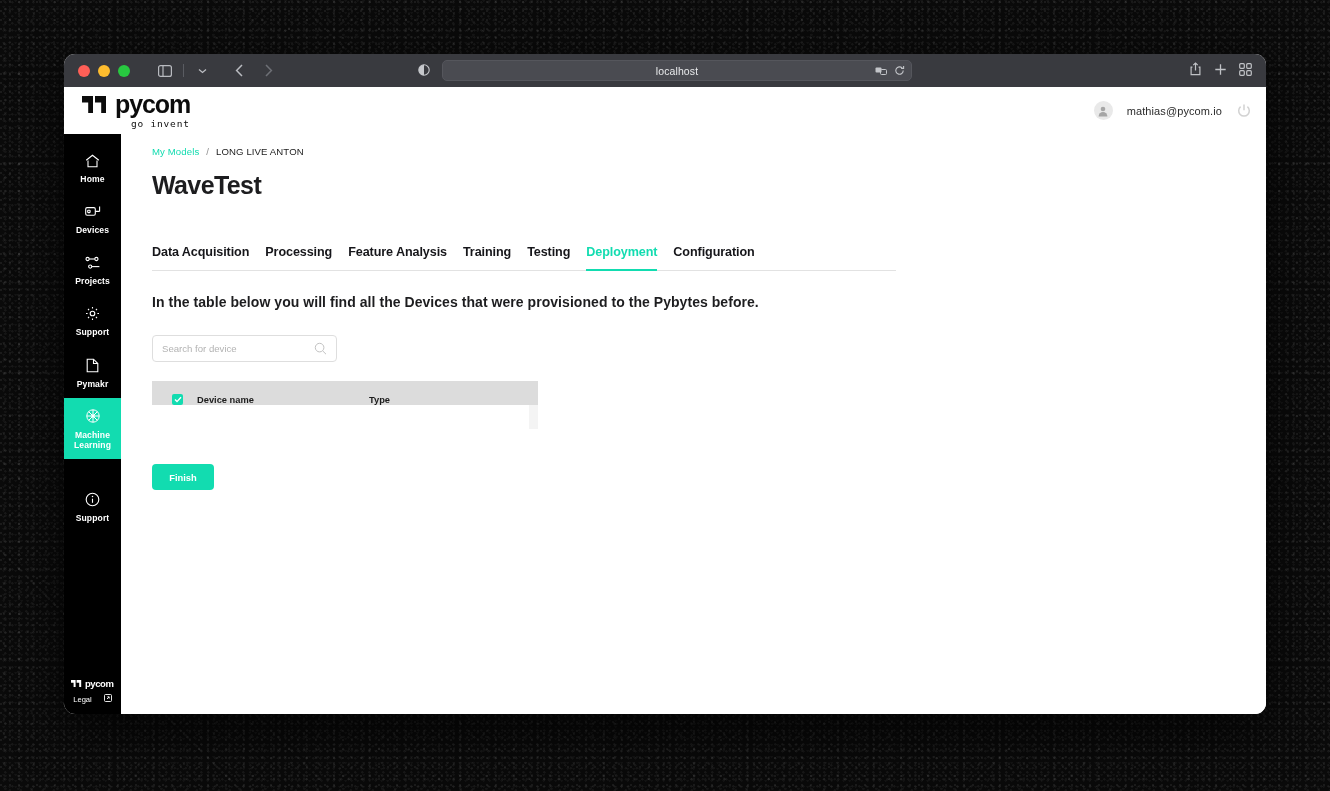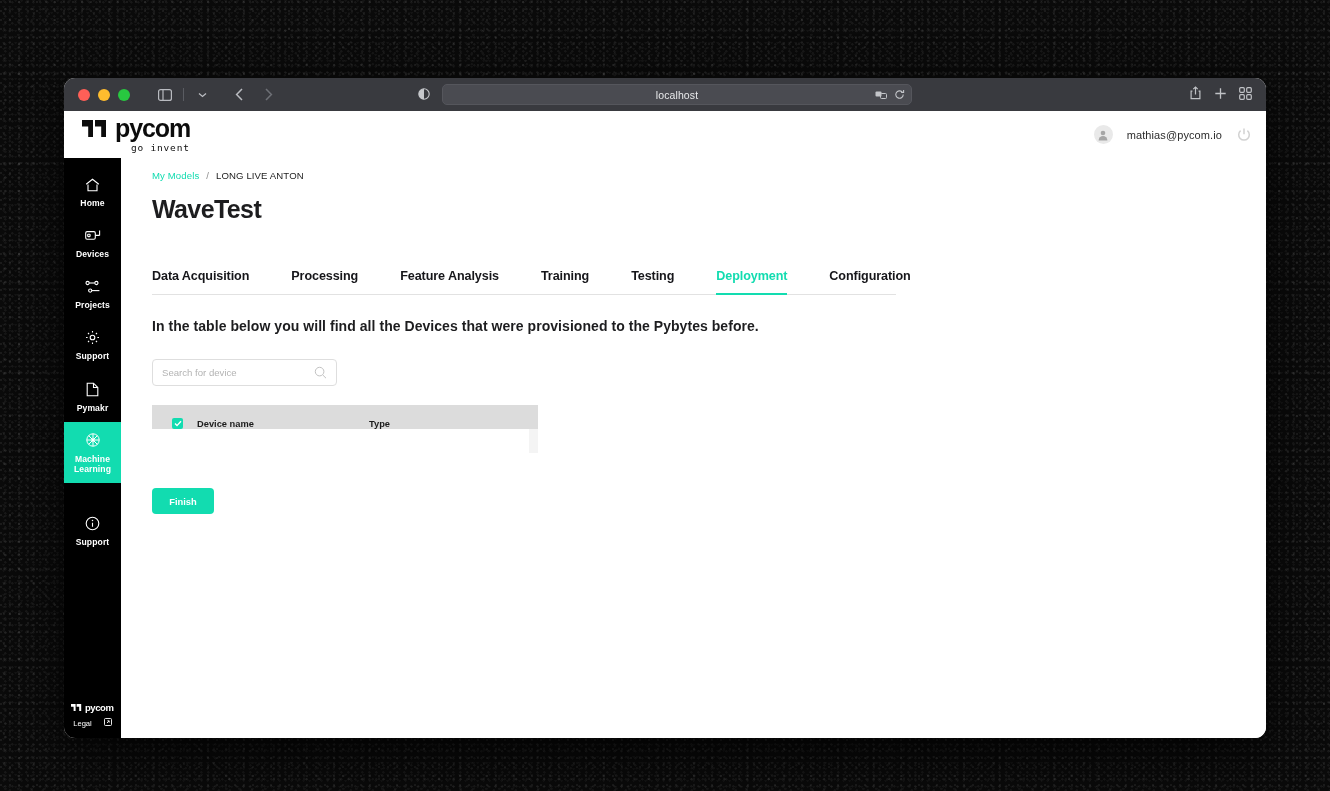--- a/index.html
+++ b/index.html
@@ -25,21 +25,21 @@
       radial-gradient(circle at 88% 84%, rgba(255,255,255,.05) 0 1px, transparent 1.4px),
       radial-gradient(circle at 27% 91%, rgba(255,255,255,.06) 0 1px, transparent 1.4px),
       radial-gradient(circle at 60% 10%, rgba(255,255,255,.04) 0 1px, transparent 1.4px);
     background-size: 9px 9px, 13px 13px, 7px 7px, 11px 11px, 15px 15px, 6px 6px;
   }
 
   
   #window {
     position: absolute;
     left: 64px;
-    top: 78px;
+    top: 54px;
     width: 1202px;
     height: 660px;
     border-radius: 11px;
     overflow: hidden;
     background: #ffffff;
     box-shadow: 0 16px 50px rgba(0,0,0,.75);
   }
 
   
   #chrome {
@@ -244,21 +244,21 @@
     font-weight: 700;
     color: #1d1d1f;
     letter-spacing: -.6px;
   }
 
   
   #tabs {
     margin-top: 45px;
     display: flex;
     align-items: flex-end;
-    gap: 42px;
+    gap: 16px;
     border-bottom: 1px solid #e2e2e2;
     width: 744px;
     padding-bottom: 0;
   }
   .tab {
     font-size: 12.6px;
     font-weight: 700;
     color: #16161a;
     padding-bottom: 10px;
     border-bottom: 2.5px solid transparent;

